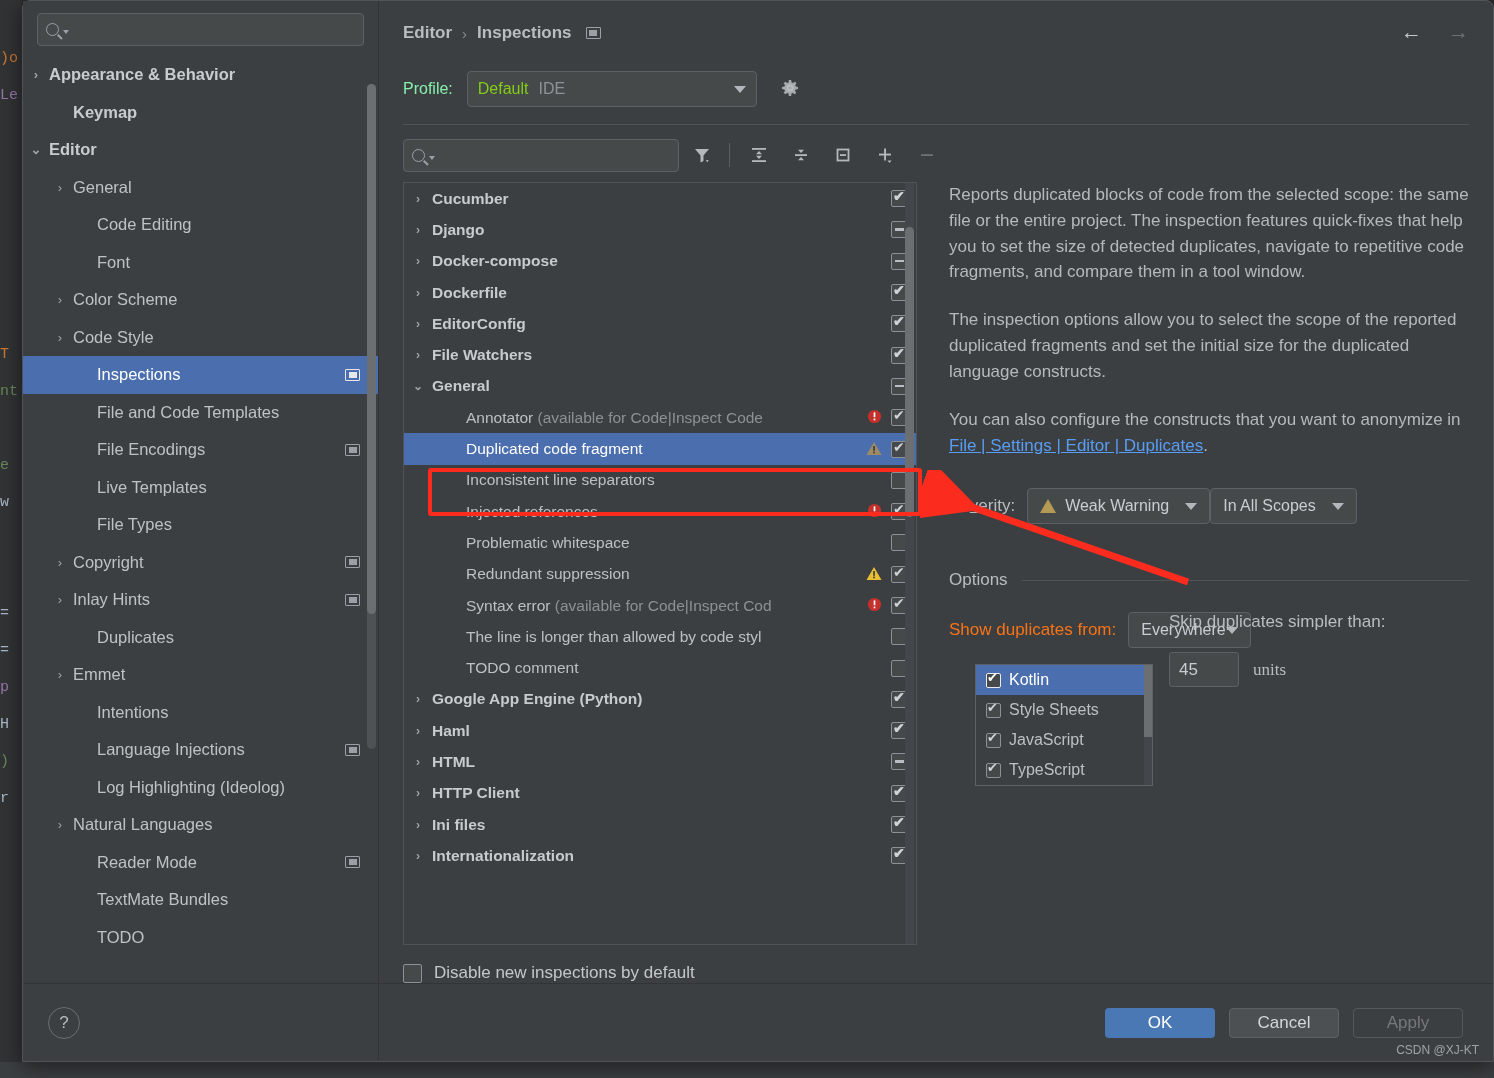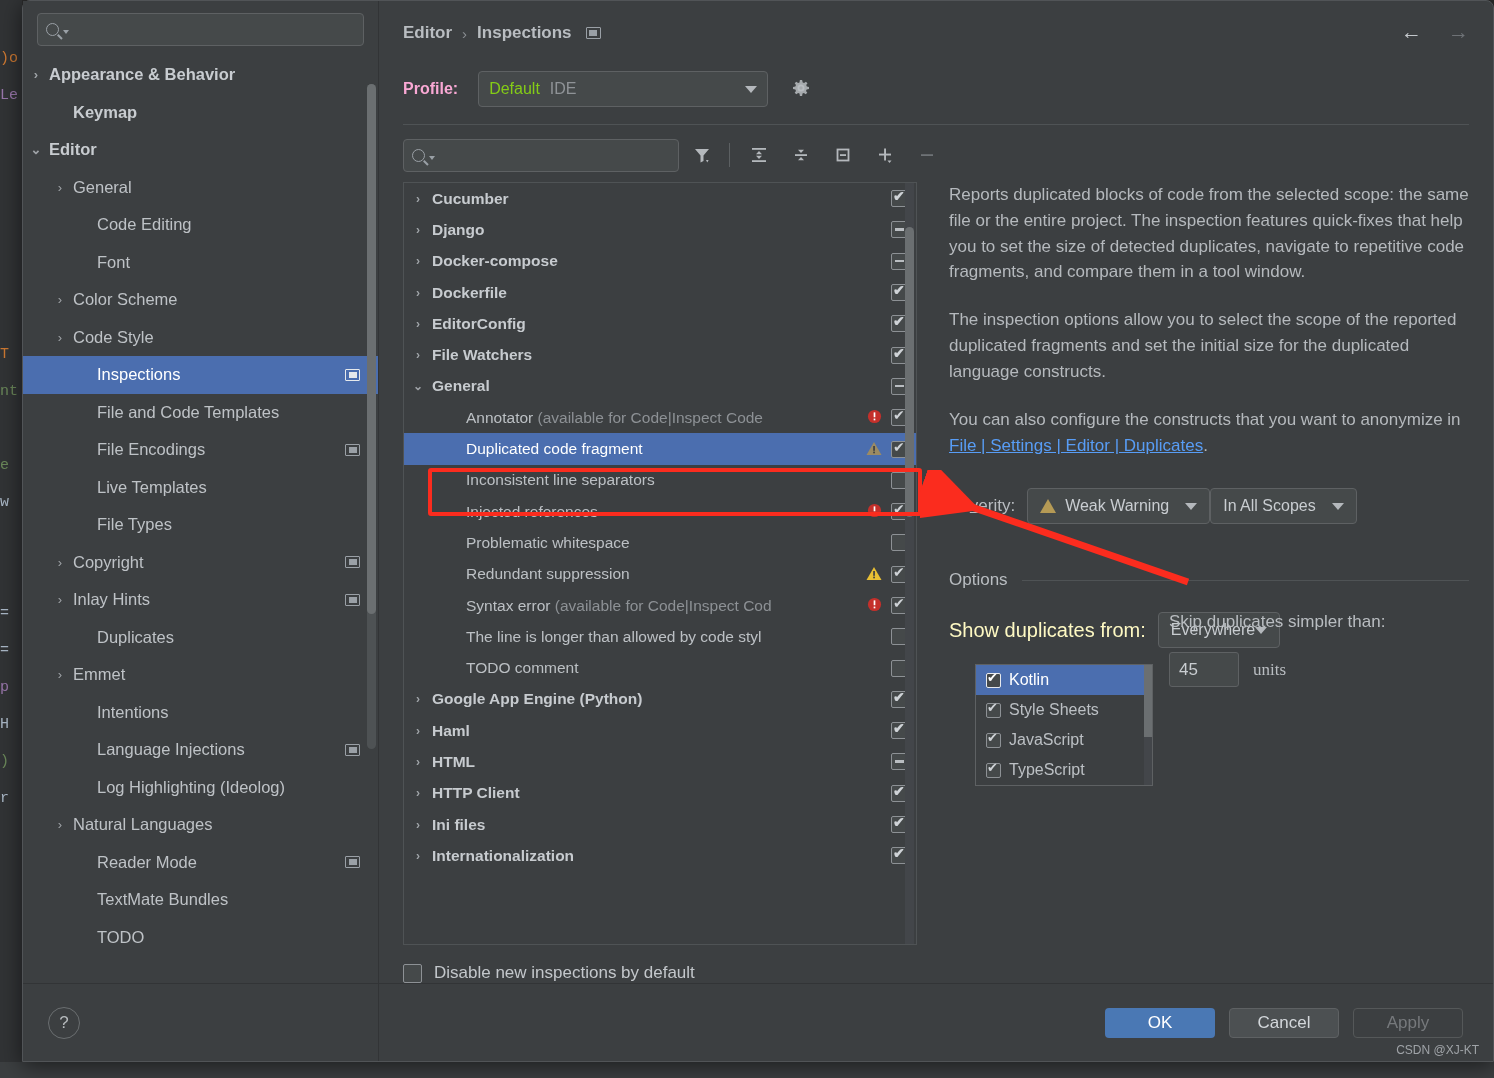--- a/index.html
+++ b/index.html
@@ -154,21 +154,21 @@
   #breadcrumb { display: flex; align-items: center; position: relative; height: 28px; }
   #breadcrumb .crumb { color: #b9bdc1; font-size: 17px; font-weight: 700; }
   #breadcrumb .sep { color: #8a8e92; margin: 0 10px; font-size: 15px; }
   #breadcrumb .cfg-ico { margin-left: 14px; }
   .nav-arrows { position:absolute; right:0; top:0; display:flex; gap:26px; }
   .nav-arrows span { font-size: 21px; line-height: 26px; cursor: pointer; }
   .nav-back { color:#c3c7cb; }
   .nav-fwd  { color:#6e7276; }
 
   #profile-row { display: flex; align-items: center; margin-top: 24px; }
-  #profile-label { color:#f9a8d4; font-size:16px; margin-right: 20px; font-weight: bold; }
+  #profile-label { color:#86efac; font-size:16px; margin-right: 14px; }
   #profile-combo {
     width: 290px; height: 36px; background: #45494a; border: 1px solid #5e6163;
     border-radius: 4px; display:flex; align-items:center; padding: 0 10px; cursor: pointer;
   }
   #profile-combo .val { color: #84cc16; font-size: 16px; }
   #profile-combo .sub { color: #8f9397; font-size: 16px; margin-left: 10px; }
   .combo-caret {
     margin-left:auto; width:0;height:0;
     border-left:6px solid transparent;border-right:6px solid transparent;border-top:7px solid #b4b8bc;
   }
@@ -238,21 +238,21 @@
   .warn-tri {
     width:0;height:0;border-left:8px solid transparent;border-right:8px solid transparent;
     border-bottom:14px solid #b59a55; margin-right:9px; position:relative;
   }
   #options-head { display:flex; align-items:center; margin-top: 46px; }
   #options-head .t { color:#b9bdc1; font-size:17px; margin-right:14px; }
   #options-head .ln { flex:1 1 auto; height:1px; background:#4f5355; }
   #opts-body { margin-top: 22px; display:flex; }
   #opts-left { width: 200px; flex: 0 0 200px; }
   .sdf-row { display:flex; align-items:center; margin-bottom: 16px; }
-  .sdf-label { color:#fef9c3; font-size:20px; margin-right:12px; white-space:nowrap; }
+  .sdf-label { color:#f97316; font-size:17px; margin-right:12px; white-space:nowrap; }
   #lang-list {
     width: 178px; height: 122px; border:1px solid #5e6163; background:#3c3f41;
     position: relative; overflow: hidden; margin-left: 26px;
   }
   .lang-item { height: 30px; display:flex; align-items:center; padding-left: 10px; color:#bcc0c4; font-size:16px; cursor:pointer; }
   .lang-item.sel { background:#4b6eaf; color:#fff; }
   .lcb { width:15px;height:15px;flex:0 0 15px;border:1.5px solid #8d9195;border-radius:2px;background:#45494a;position:relative;margin-right:8px;}
   .lcb.on::after { content:"✔"; position:absolute; left:0px; top:-4px; font-size:13px; color:#cfd3d7; }
   .lang-item.sel .lcb { border-color:#e7eaee; }
   .lang-item.sel .lcb.on::after { color:#fff; }

